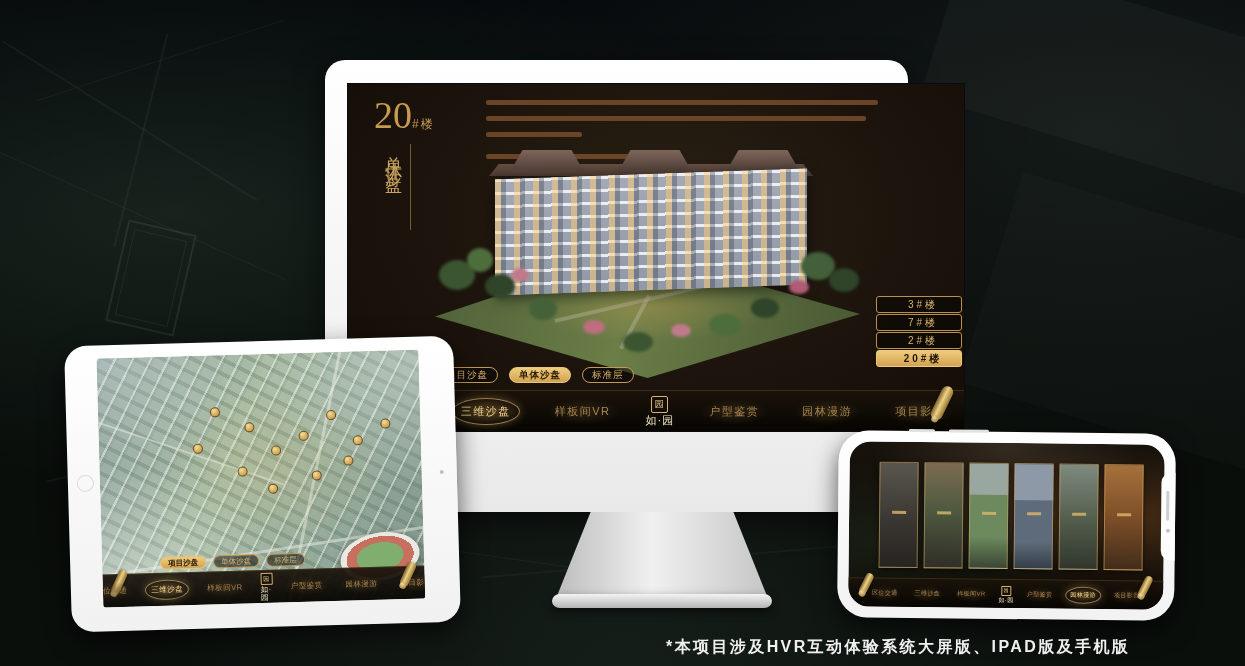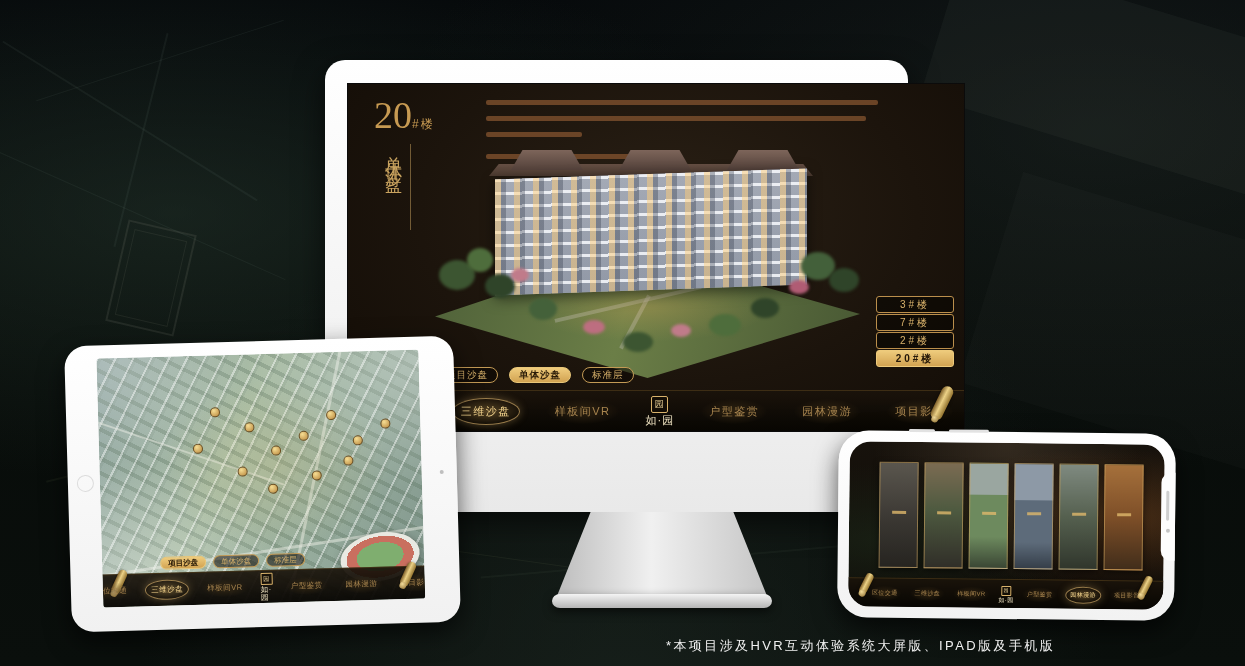--- a/index.html
+++ b/index.html
@@ -15,22 +15,22 @@
   .bg-band{position:absolute;left:930px;top:30px;width:560px;height:150px;
     transform:rotate(17deg);background:rgba(160,172,165,.05);}
   .bg-band2{position:absolute;left:980px;top:240px;width:500px;height:220px;
     transform:rotate(17deg);background:rgba(120,140,128,.04);}
   .bg-plaque{position:absolute;left:116px;top:226px;width:66px;height:100px;
     transform:rotate(13deg);border:2px solid rgba(165,165,150,.13);}
   .bg-plaque i{position:absolute;inset:6px;border:1px solid rgba(165,165,150,.10);display:block;}
   
   .main-title{position:absolute;top:0;left:0;width:100%;text-align:center;
     color:#fff;font-size:44px;font-weight:bold;letter-spacing:12px;line-height:56px;white-space:nowrap;}
-  .footnote{position:absolute;left:666px;top:637px;color:#f0f0f0;font-size:13px;
-    letter-spacing:2.4px;white-space:nowrap;}
+  .footnote{position:absolute;left:666px;top:637px;color:#f0f0f0;font-size:16px;
+    letter-spacing:2.4px;white-space:nowrap;font-weight:bold;}
   
   .navbar{position:absolute;left:0;right:0;bottom:0;display:flex;align-items:center;justify-content:center;
     background:linear-gradient(rgba(26,19,10,.92),rgba(7,5,2,.96));
     border-top:1px solid rgba(160,120,55,.35);}
   .nav-item{color:#a8854f;white-space:nowrap;text-align:center;position:relative;
     background:radial-gradient(ellipse at center, rgba(70,52,24,.55), transparent 72%);
     border-radius:50%;}
   .nav-item.active{color:#f4d astronomy;}
   .nav-item.active{color:#f6d68e;border:1px solid rgba(220,180,110,.65);
     background:radial-gradient(ellipse at center, rgba(214,170,92,.35), rgba(40,28,10,.2) 75%);
@@ -84,21 +84,21 @@
   .bld-roofband{position:absolute;left:56px;top:8px;width:324px;height:16px;
     clip-path:polygon(0 100%,3% 25%,97% 25%,100% 100%);
     background:linear-gradient(#6e564a,#4a392f);} 
   .gable{position:absolute;top:-2px;width:72px;height:20px;
     clip-path:polygon(0 100%,16% 0,84% 0,100% 100%);
     background:linear-gradient(#7d655a,#53413a);}
   .tree{position:absolute;border-radius:50%;filter:blur(1.5px);}
   
   .floor-btn{position:absolute;left:528px;width:76px;height:15px;line-height:15px;text-align:center;
     font-size:10px;letter-spacing:3px;color:#d9b26b;border:1px solid #bb8f4c;border-radius:3px;
-    background:rgba(8,5,2,.55);}
+    background:rgba(8,5,2,.55);padding-left:8px;}
   .floor-btn.active{background:linear-gradient(#eecb7c,#d2a352);color:#241708;border-color:#eecb7c;font-weight:bold;}
   
   .mon-pills{position:absolute;left:88px;top:283px;display:flex;gap:11px;}
   .mon-pills .pill{font-size:9.5px;line-height:14px;padding:0 9px;letter-spacing:1px;}
   .mon-nav{height:40px;gap:27px;font-size:11px;letter-spacing:1.5px;}
   .mon-nav .nav-item{padding:5px 8px;}
   .mon-nav .logo .seal{width:15px;height:15px;font-size:9px;margin-bottom:2px;border-radius:2px;}
   .mon-nav .logo .lname{font-size:11px;letter-spacing:1px;}
   .mon-scroll{width:12px;height:36px;right:16px;top:-6px;}
   

